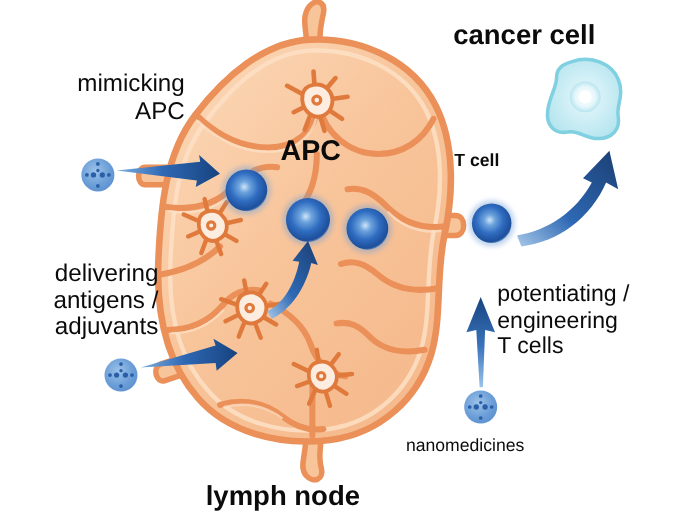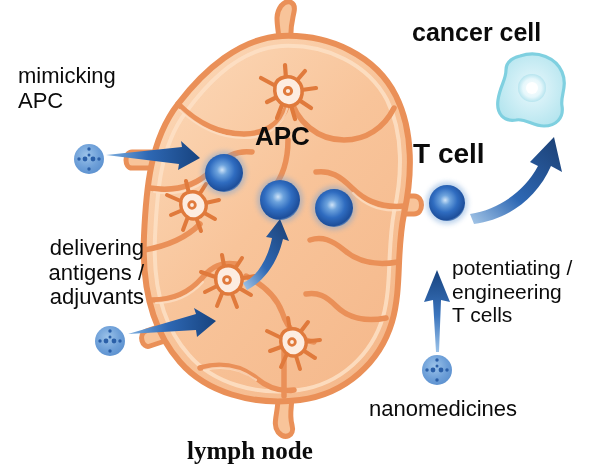--- a/index.html
+++ b/index.html
@@ -7,21 +7,21 @@
     width:612px;height:475px;
     background:#ffffff;
     font-family:"Liberation Sans","DejaVu Sans",sans-serif;
     overflow:hidden;
     position:relative;
   }
   #scene{position:absolute;inset:0;width:612px;height:475px;}
   .lbl{position:absolute;color:#0b0b0b;line-height:1.12;white-space:pre;}
   .lbl.reg{font-weight:400;}
   .lbl.bold{font-weight:700;}
-  .ta-c{text-align:left;}
+  .ta-c{text-align:right;}
   .ta-l{text-align:right;}
   .ta-r{}
 </style>
 </head>
 <body>
 
 <svg id="scene" viewBox="0 0 612 475" xmlns="http://www.w3.org/2000/svg">
 
   <defs>
     <radialGradient id="gTcell" cx="45%" cy="42%" r="62%">
@@ -319,23 +319,23 @@
 
 <div class="lbl reg ta-c" style="left:18px;top:64px;width:150px;font-size:22px;">mimicking
 APC</div>
 
 <div class="lbl reg ta-l" style="left:4px;top:236px;width:140px;font-size:22px;">delivering
 antigens /
 adjuvants</div>
 
 <div class="lbl bold ta-l" style="left:255px;top:122px;font-size:26px;">APC</div>
 
-<div class="lbl bold ta-l" style="left:413px;top:138px;font-size:28px;">T cell</div>
+<div class="lbl bold ta-l" style="left:413px;top:138px;font-size:16px;">T cell</div>
 
 <div class="lbl bold ta-l" style="left:412px;top:18px;font-size:25px;">cancer cell</div>
 
 <div class="lbl reg ta-r" style="left:452px;top:256px;width:156px;font-size:21px;">potentiating /
 engineering
 T cells</div>
 
-<div class="lbl reg ta-l" style="left:369px;top:397px;font-size:22px;">nanomedicines</div>
-
-<div class="lbl bold ta-l" style="left:187px;top:437px;font-size:25px;font-family:Liberation Serif, serif;">lymph node</div>
+<div class="lbl reg ta-l" style="left:369px;top:397px;font-size:16px;">nanomedicines</div>
+
+<div class="lbl bold ta-l" style="left:187px;top:437px;font-size:25px;">lymph node</div>
 
 </body></html>

